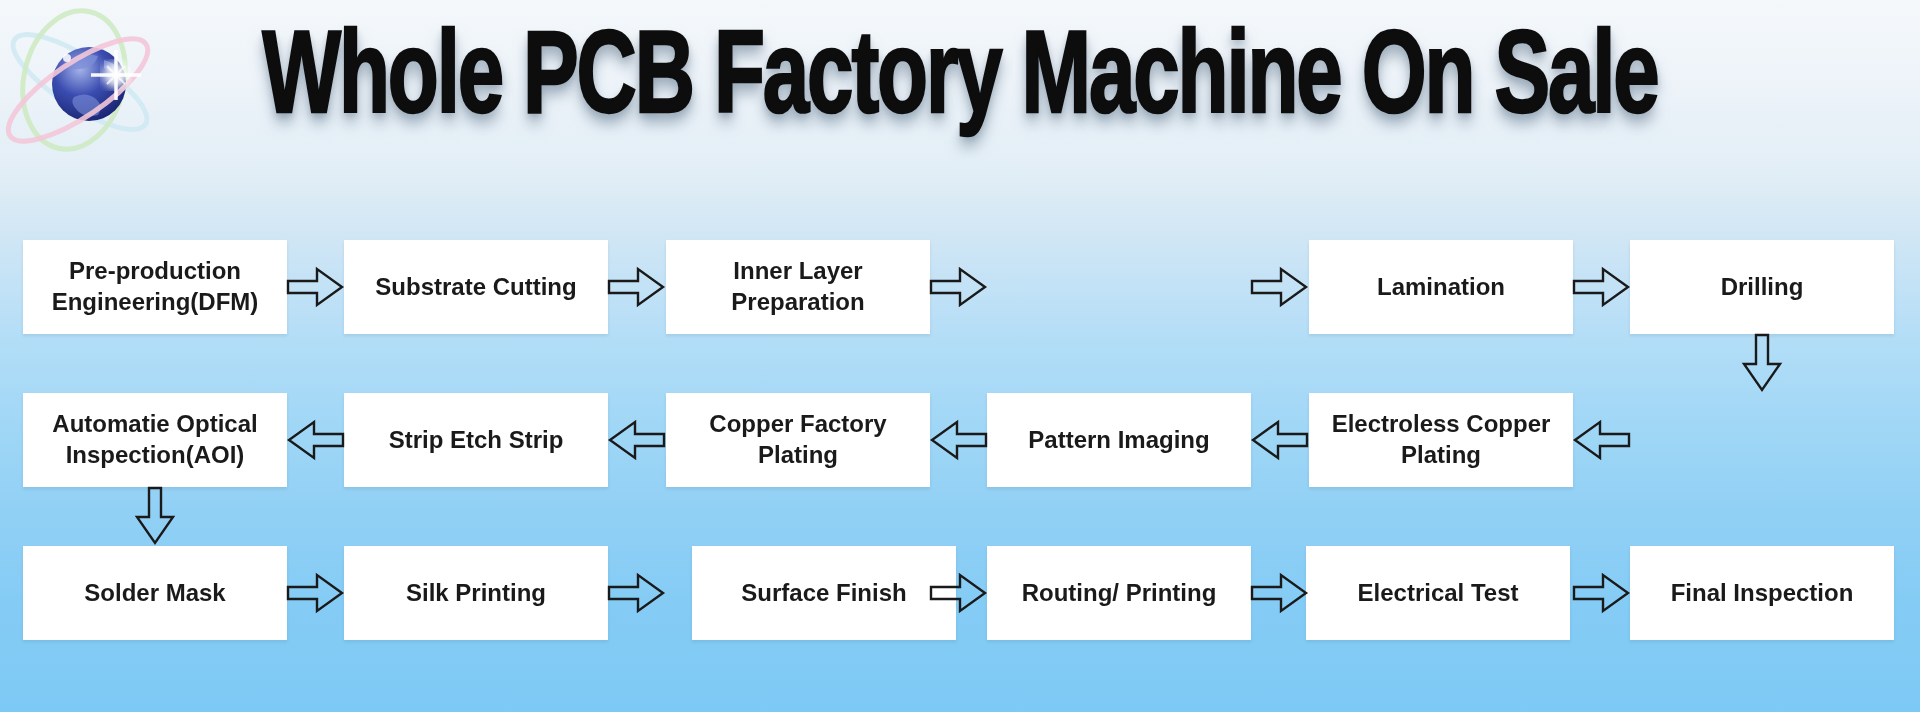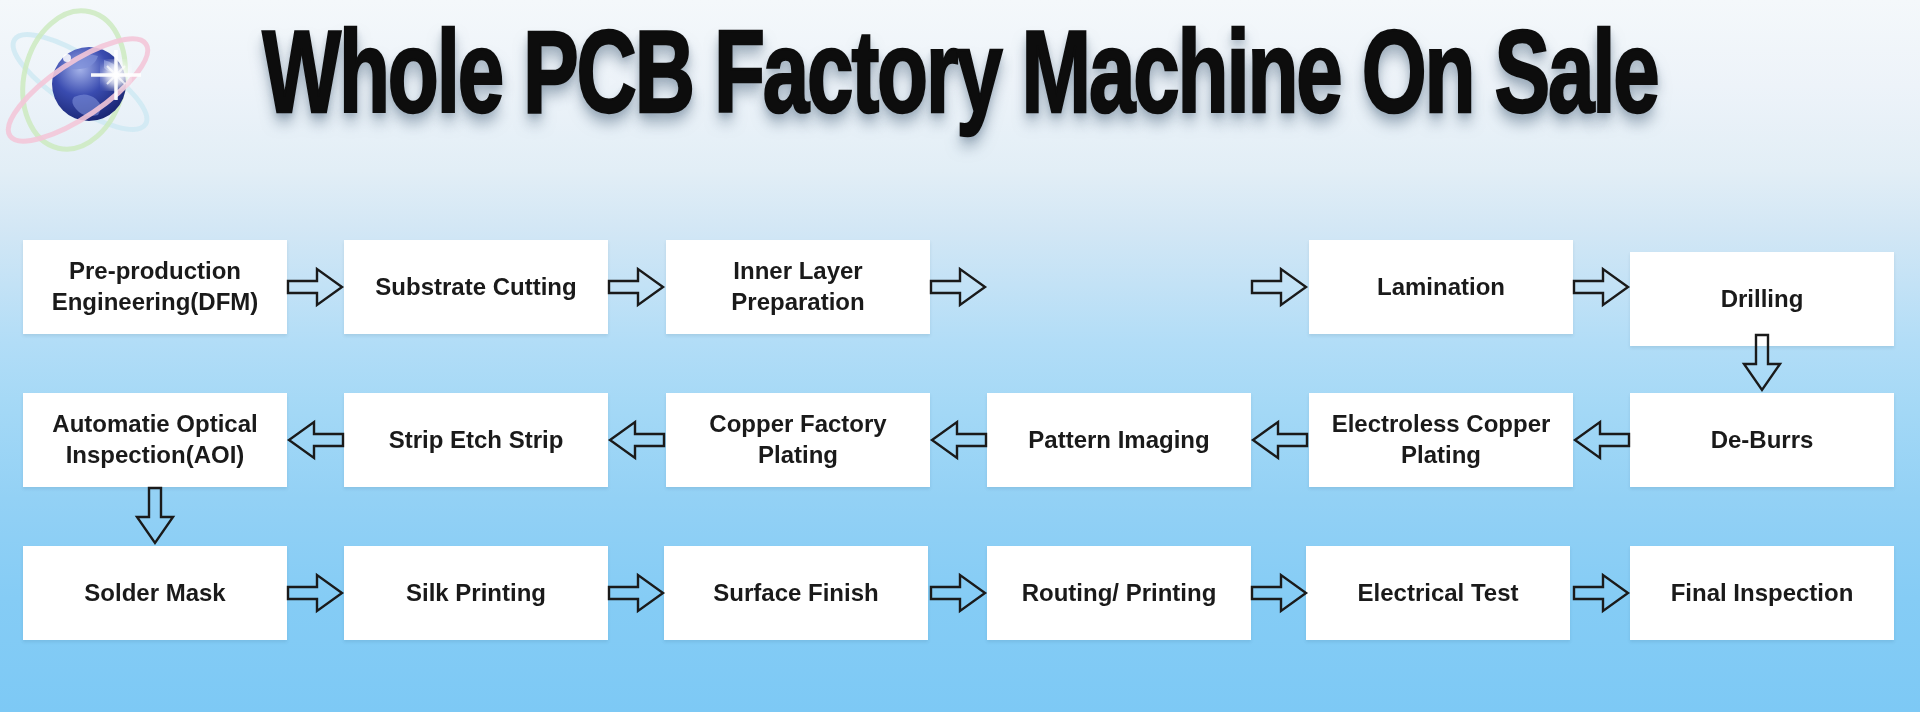--- a/index.html
+++ b/index.html
@@ -75,27 +75,24 @@
     </div>
   <div class="box" style="left:344px;top:240px">
       <span class="box-label">Substrate Cutting</span>
     </div>
   <div class="box" style="left:666px;top:240px">
       <span class="box-label">Inner Layer Preparation</span>
     </div>
   <div class="box" style="left:1309px;top:240px">
       <span class="box-label">Lamination</span>
     </div>
-  <div class="box" style="left:1630px;top:252px">
+  <div class="box" style="left:1630px;top:240px">
       <span class="box-label">Drilling</span>
     </div>
 
-  <div class="box" style="left:1630px;top:393px">
-      <span class="box-label">De-Burrs</span>
-    </div>
   <div class="box" style="left:1309px;top:393px">
       <span class="box-label">Electroless Copper Plating</span>
     </div>
   <div class="box" style="left:987px;top:393px">
       <span class="box-label">Pattern Imaging</span>
     </div>
   <div class="box" style="left:666px;top:393px">
       <span class="box-label">Copper Factory Plating</span>
     </div>
   <div class="box" style="left:344px;top:393px">
@@ -104,21 +101,21 @@
   <div class="box" style="left:23px;top:393px">
       <span class="box-label">Automatie Optical Inspection(AOI)</span>
     </div>
 
   <div class="box" style="left:23px;top:546px">
       <span class="box-label">Solder Mask</span>
     </div>
   <div class="box" style="left:344px;top:546px">
       <span class="box-label">Silk Printing</span>
     </div>
-  <div class="box" style="left:664px;top:546px">
+  <div class="box" style="left:692px;top:546px">
       <span class="box-label">Surface Finish</span>
     </div>
   <div class="box" style="left:987px;top:546px">
       <span class="box-label">Routing/ Printing</span>
     </div>
   <div class="box" style="left:1306px;top:546px">
       <span class="box-label">Electrical Test</span>
     </div>
   <div class="box" style="left:1630px;top:546px">
       <span class="box-label">Final Inspection</span>

